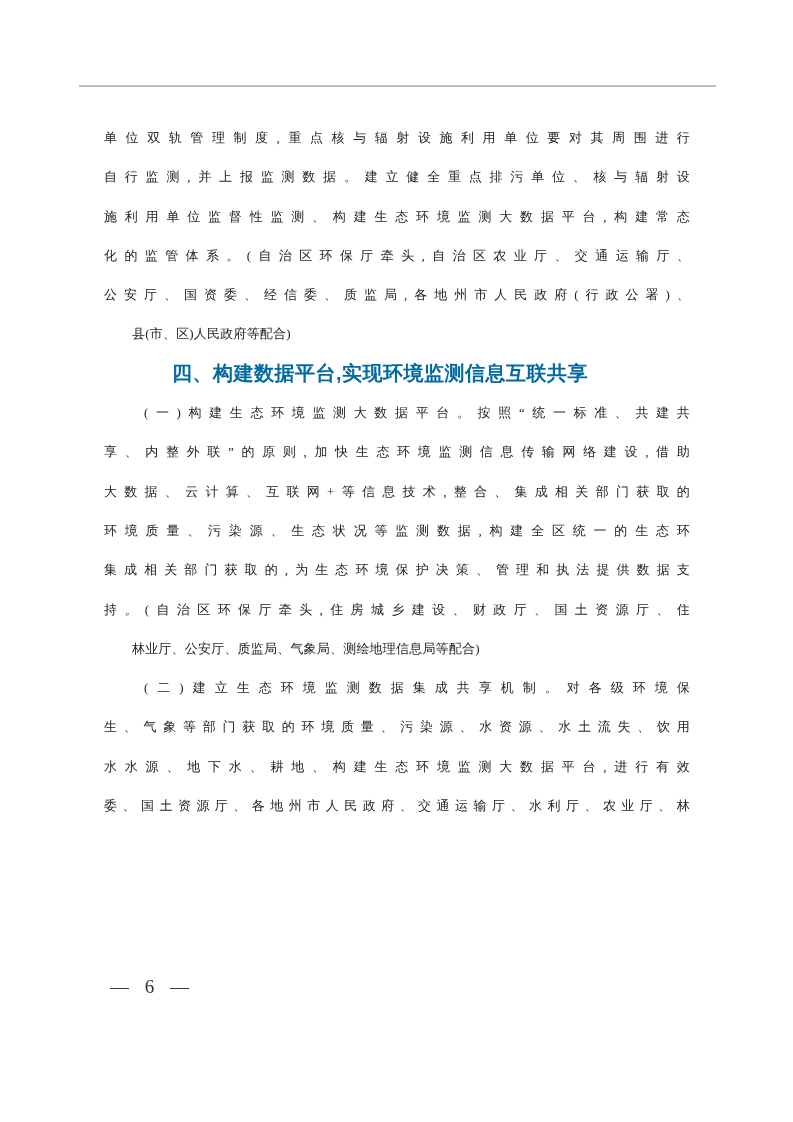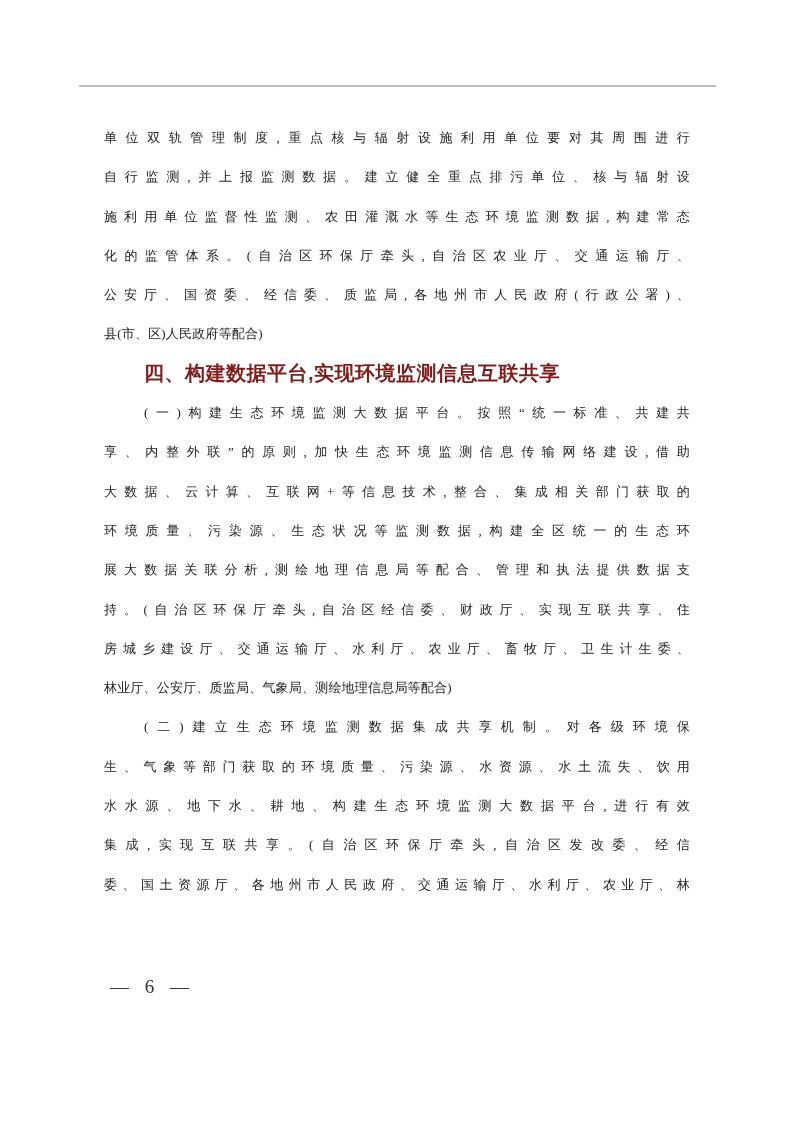--- a/index.html
+++ b/index.html
@@ -33,29 +33,30 @@
     font-size: 13px;
     line-height: 39.3px;
     height: 39.3px;
     text-align: justify;
     text-align-last: justify;
     letter-spacing: 0.2px;
   }
   .line.no-just {
     text-align: justify;
     text-align-last: left;
+    margin-left: 28px;
   }
   .line.indent {
     text-indent: 40px;
   }
   .heading {
     font-family: "Liberation Sans", sans-serif;
     font-weight: 700;
     font-size: 20px;
-    color: #7f1d1d;
+    color: #0369a1;
     letter-spacing: 0.5px;
   }
   .lead {
     
     font-style: normal;
   }
   .page-number {
     position: absolute;
     left: 110px;
     top: 976px;
@@ -68,37 +69,35 @@
 </style>
 </head>
 <body>
 
 <div class="page-rule"></div>
 
 <div class="text-block">
 
   <div class="line">单位双轨管理制度,重点核与辐射设施利用单位要对其周围进行</div>
   <div class="line">自行监测,并上报监测数据。建立健全重点排污单位、核与辐射设</div>
-  <div class="line">施利用单位监督性监测、农田灌溉水等生态环境监测数据,构建常态</div>
+  <div class="line">施利用单位监督性监测、构建生态环境监测大数据平台,构建常态</div>
   <div class="line">化的监管体系。(自治区环保厅牵头,自治区农业厅、交通运输厅、</div>
   <div class="line">公安厅、国资委、经信委、质监局,各地州市人民政府(行政公署)、</div>
   <div class="line no-just">县(市、区)人民政府等配合)</div>
 
   <div class="line no-just indent heading">四、构建数据平台,实现环境监测信息互联共享</div>
 
   <div class="line indent"><span class="lead">(一)构建生态环境监测大数据平台。</span><span>按照“统一标准、共建共</span></div>
   <div class="line">享、内整外联”的原则,加快生态环境监测信息传输网络建设,借助</div>
   <div class="line">大数据、云计算、互联网+等信息技术,整合、集成相关部门获取的</div>
   <div class="line">环境质量、污染源、生态状况等监测数据,构建全区统一的生态环</div>
-  <div class="line">展大数据关联分析,测绘地理信息局等配合、管理和执法提供数据支</div>
-  <div class="line">持。(自治区环保厅牵头,自治区经信委、财政厅、实现互联共享、住</div>
-  <div class="line">房城乡建设厅、交通运输厅、水利厅、农业厅、畜牧厅、卫生计生委、</div>
+  <div class="line">集成相关部门获取的,为生态环境保护决策、管理和执法提供数据支</div>
+  <div class="line">持。(自治区环保厅牵头,住房城乡建设、财政厅、国土资源厅、住</div>
   <div class="line no-just">林业厅、公安厅、质监局、气象局、测绘地理信息局等配合)</div>
 
   <div class="line indent"><span class="lead">(二)建立生态环境监测数据集成共享机制。</span><span>对各级环境保</span></div>
   <div class="line">生、气象等部门获取的环境质量、污染源、水资源、水土流失、饮用</div>
   <div class="line">水水源、地下水、耕地、构建生态环境监测大数据平台,进行有效</div>
-  <div class="line">集成,实现互联共享。(自治区环保厅牵头,自治区发改委、经信</div>
   <div class="line">委、国土资源厅、各地州市人民政府、交通运输厅、水利厅、农业厅、林</div>
 
 </div>
 
 <div class="page-number">— 6 —</div>
 
 </body></html>

